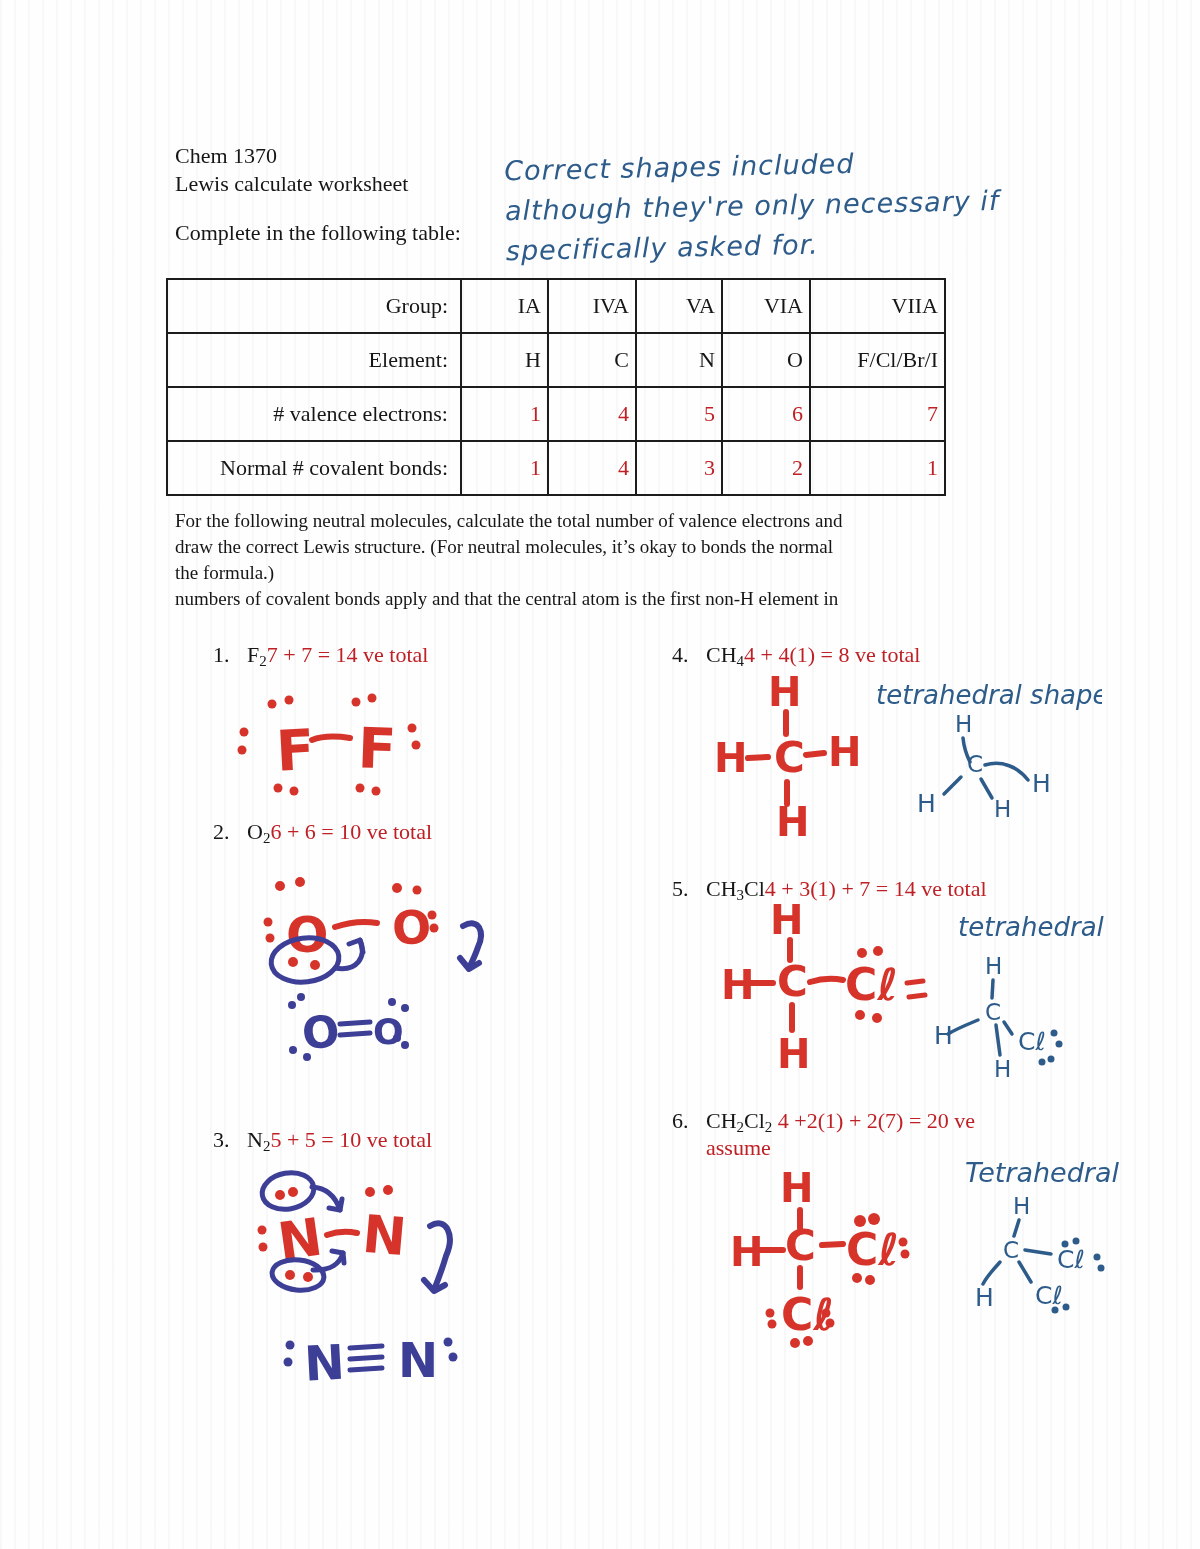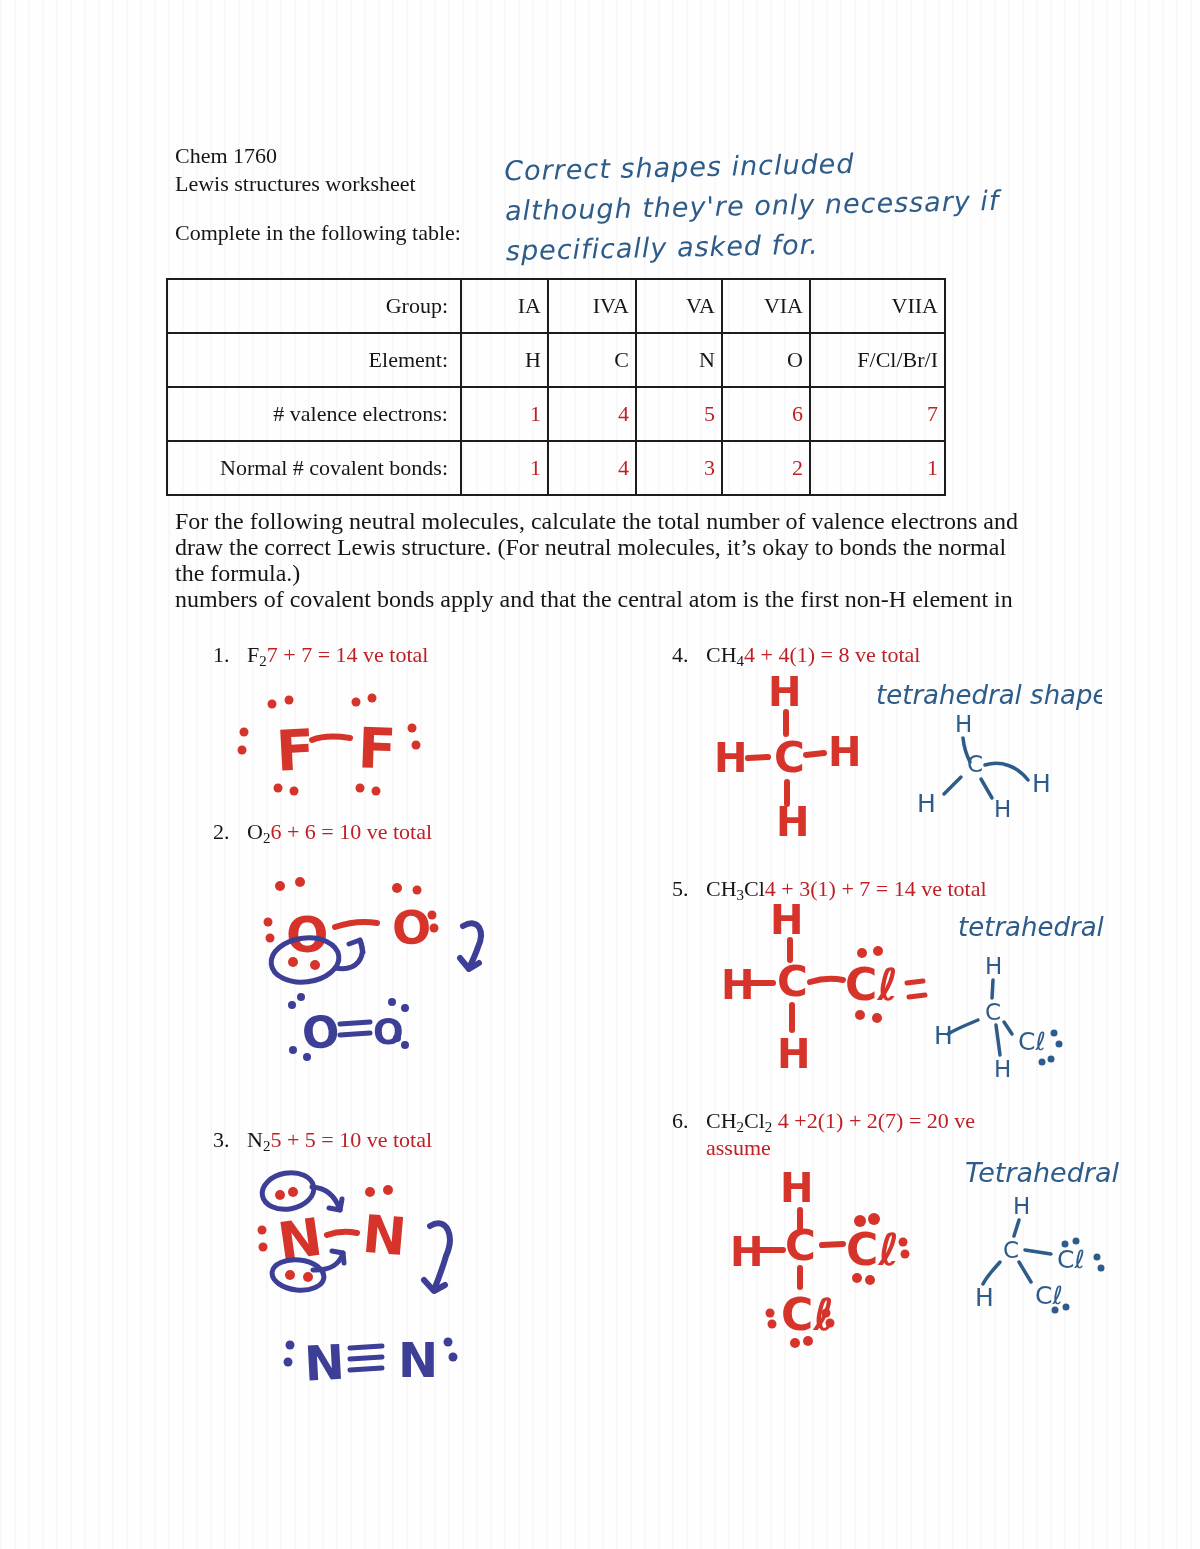--- a/index.html
+++ b/index.html
@@ -13,21 +13,21 @@
   body{background:#ffffff;}
   .page{
     position:relative; width:1200px; height:1549px; overflow:hidden;
     background:#fefefe;
     background-image:repeating-linear-gradient(90deg, rgba(120,130,140,0.05) 0 2px, transparent 2px 14px);
     font-family:"Liberation Serif","DejaVu Serif",serif;
     color:var(--ink-black);
   }
   .abs{position:absolute;}
   .typed{font-size:22px; line-height:28px; color:var(--ink-black);}
-  .para{font-size:24px; line-height:26px;}
+  .para{font-size:19px; line-height:26px;}
   .hand-note{
     font-family:"DejaVu Sans",sans-serif; font-style:italic;
     color:var(--hand-blue); font-size:27px; line-height:40px;
     transform:rotate(-1.2deg); letter-spacing:1px; white-space:nowrap;
   }
   
   table.vtable{border-collapse:collapse; table-layout:fixed;}
   table.vtable td{
     border:2px solid #1c1c1c; height:52px; font-size:22px;
     text-align:right; vertical-align:middle; padding:0 6px;
@@ -52,22 +52,22 @@
   svg .sbl{stroke:var(--hand-blue); fill:none; stroke-linecap:round; stroke-linejoin:round;}
   svg .fr{fill:var(--hand-red);}
   svg .fi{fill:var(--hand-indigo);}
 </style>
 </head>
 <body>
 
 <div class="page">
 
   <div class="abs typed" style="left:175px; top:142px;">
-    <div>Chem 1760</div>
-    <div>Lewis structures worksheet</div>
+    <div>Chem 1370</div>
+    <div>Lewis calculate worksheet</div>
     <div style="margin-top:21px;">Complete in the following table:</div>
   </div>
 
   <div class="abs hand-note" style="left:505px; top:146px;">
     <div>Correct shapes included</div>
     <div>although they're only necessary if</div>
     <div>specifically asked for.</div>
   </div>
 
   <table class="vtable abs" style="left:166px; top:278px; width:778px;">

